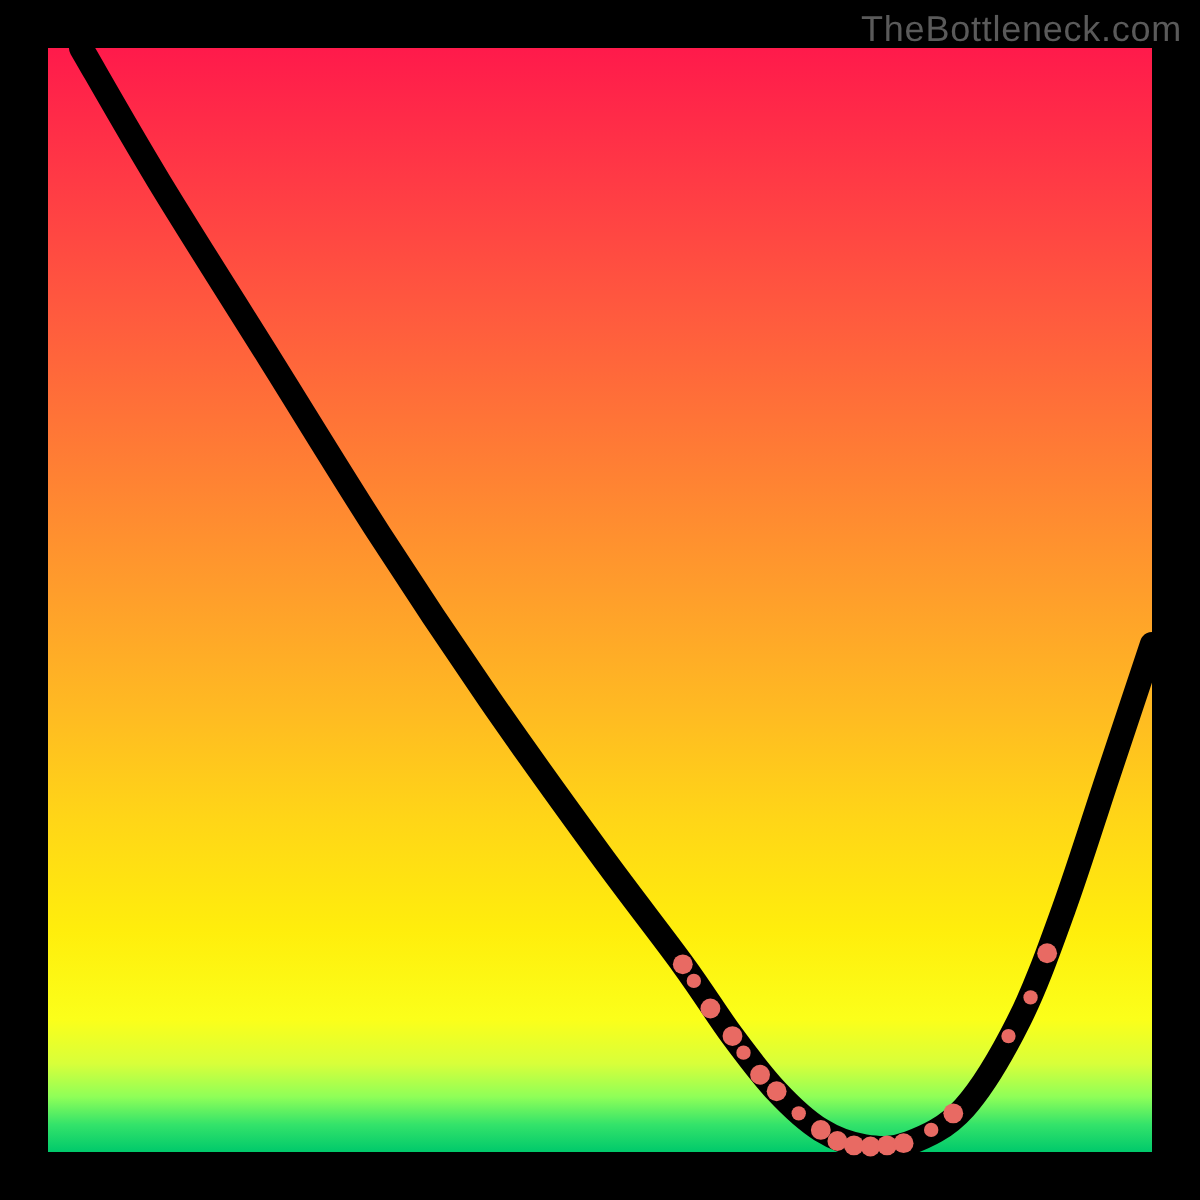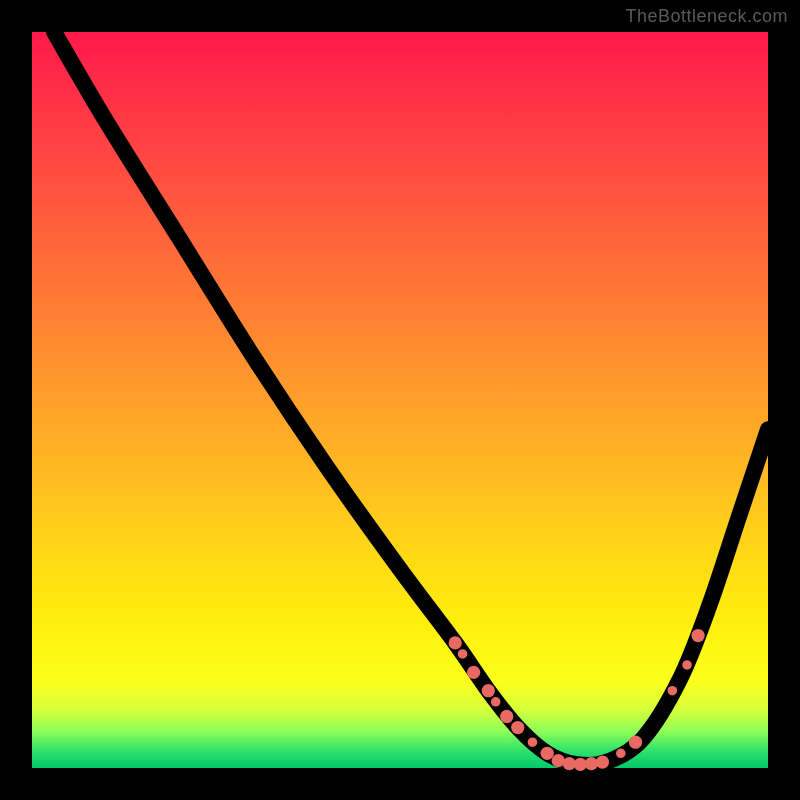--- a/index.html
+++ b/index.html
@@ -15,21 +15,21 @@
     position: relative;
     width: 800px;
     height: 800px;
     background: #000;
   }
   .watermark {
     position: absolute;
     top: 6px;
     right: 12px;
     color: #5a5a5a;
-    font-size: 18px;
+    font-size: 24px;
     font-weight: 500;
     letter-spacing: 0.5px;
     user-select: none;
     margin-left: 44px;
   }
   
   .plot {
     position: absolute;
     left: 32px;
     top: 32px;

